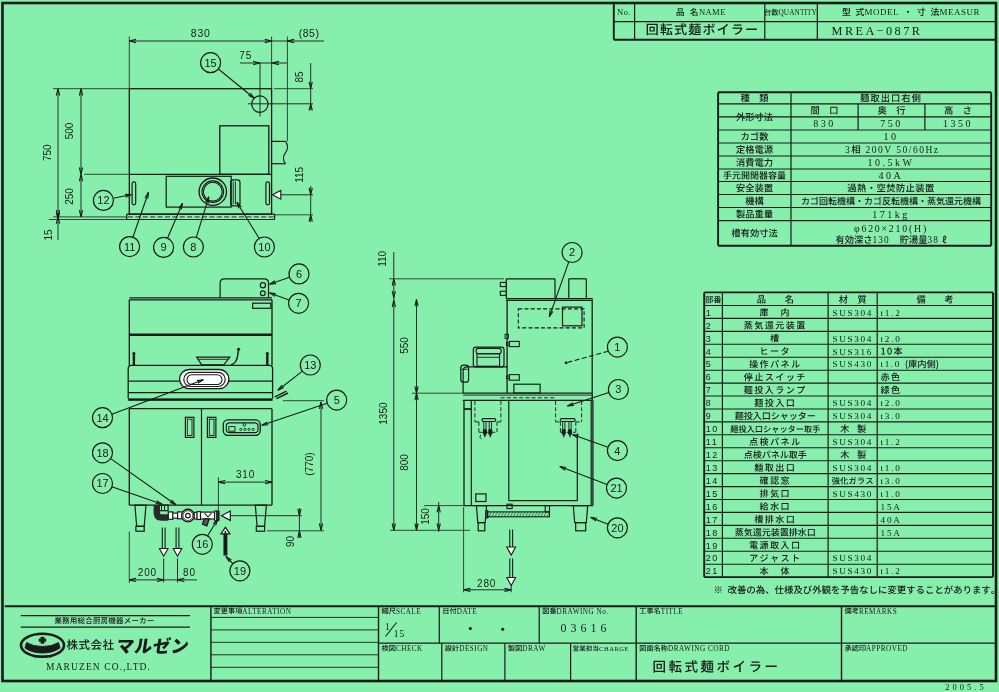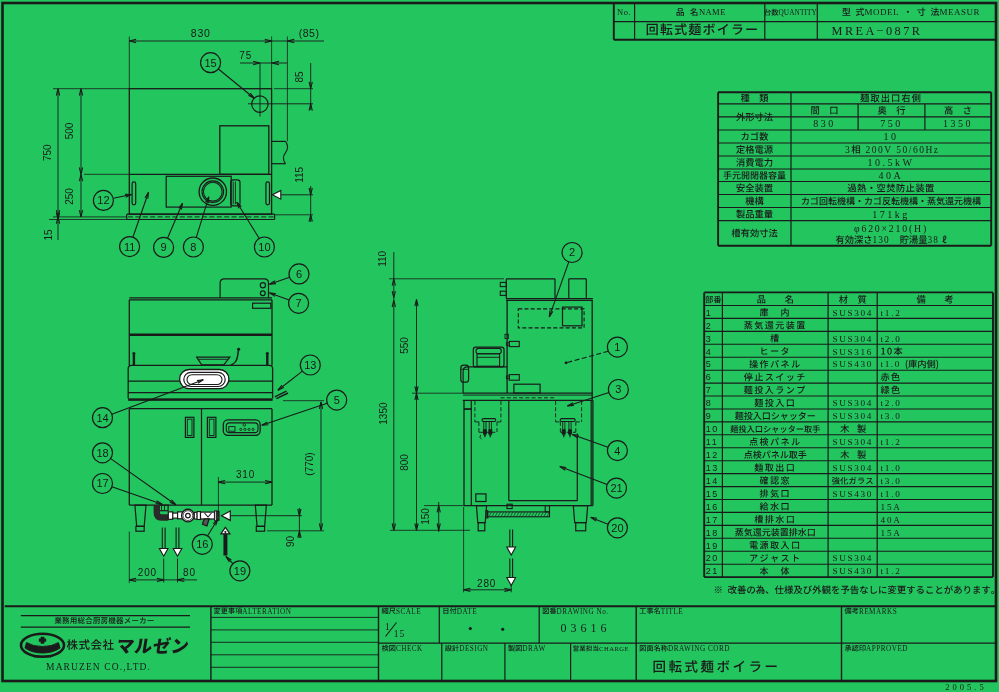--- a/index.html
+++ b/index.html
@@ -1,14 +1,14 @@
 <!DOCTYPE html>
 <html><head><meta charset="utf-8"><style>
 html,body{margin:0;padding:0;background:#ffffff;}
-#page{position:relative;width:999px;height:692px;background:#22c55e;}
+#page{position:relative;width:999px;height:692px;background:#86efac;}
 svg text{fill:#1a1a1a;}
 </style></head><body>
 <div id="page">
 <svg width="999" height="692" viewBox="0 0 999 692" fill="#1a1a1a">
 <defs>
         <path id="g0" d="M62 142V109H138V142ZM44 161H157V91H44ZM16 72H89V-15H70V54H33V-17H16ZM109 72H186V-16H167V54H127V-17H109ZM24 12H78V-6H24ZM118 12H176V-6H118Z"></path>
 <path id="g1" d="M74 8H168V-9H74ZM66 149H138V132H66ZM74 170 95 166Q87 152 76 139Q65 125 51 113Q37 101 20 90Q18 92 16 95Q14 98 11 101Q9 103 6 105Q23 114 36 125Q49 136 58 147Q68 159 74 170ZM132 149H136L139 150L152 143Q143 120 129 101Q115 82 97 67Q79 52 58 41Q38 30 17 23Q15 25 14 28Q12 32 10 35Q7 38 6 40Q26 45 45 55Q64 65 82 79Q99 93 112 110Q125 126 132 146ZM41 110 55 122Q62 117 70 110Q79 104 86 97Q93 91 97 85L82 72Q78 77 71 84Q64 91 56 98Q48 104 41 110ZM159 71H178V-17H159ZM83 71H168V53H83V-17H64V56L79 71Z"></path>
 <path id="g2" d="M44 10H155V-8H44ZM35 70H165V-16H145V52H54V-17H35ZM75 170 96 163Q90 151 82 138Q75 126 67 114Q60 103 53 94L36 101Q43 110 50 122Q57 134 64 146Q70 159 75 170ZM123 136 138 147Q148 139 158 129Q169 119 178 109Q187 99 192 91L176 78Q171 86 162 97Q154 107 143 117Q133 128 123 136ZM12 110Q27 110 45 111Q64 111 84 112Q105 113 127 114Q148 115 169 116L168 97Q147 96 126 95Q105 94 85 93Q64 92 46 92Q28 91 14 90Z"></path>
 <path id="g3" d="M7 63H107V48H7ZM9 133H106V118H9ZM44 79 61 75Q57 65 51 54Q45 43 40 33Q35 23 30 15L13 20Q18 28 23 38Q29 48 34 59Q39 70 44 79ZM73 53 91 51Q88 36 82 25Q77 14 68 6Q59 -2 46 -8Q33 -13 16 -17Q15 -13 12 -9Q10 -4 8 -1Q28 2 41 8Q55 15 62 26Q70 37 73 53ZM86 166 102 159Q98 152 93 145Q88 139 84 134L72 139Q76 145 80 152Q84 160 86 166ZM49 169H66V77H49ZM15 159 29 165Q33 159 37 152Q40 145 42 139L27 133Q26 138 22 145Q19 153 15 159ZM49 126 62 119Q57 111 49 102Q42 94 33 87Q24 80 16 75Q14 78 11 83Q8 87 6 89Q14 93 22 99Q31 104 38 112Q45 119 49 126ZM64 120Q67 118 72 115Q77 112 83 109Q89 105 94 102Q99 99 101 97L91 84Q88 87 83 90Q79 94 73 98Q68 102 63 106Q58 110 55 112ZM121 132H193V115H121ZM124 169 143 166Q140 146 135 128Q130 109 123 93Q116 77 107 65Q106 67 103 70Q100 72 97 74Q94 77 92 78Q101 89 107 103Q113 118 117 134Q122 151 124 169ZM162 122 182 120Q177 86 168 59Q158 33 142 14Q126 -5 101 -17Q100 -15 98 -12Q96 -9 94 -5Q92 -2 90 0Q113 10 128 27Q143 44 151 67Q159 91 162 122ZM131 118Q135 91 143 68Q151 44 164 27Q176 9 195 0Q193 -2 190 -5Q188 -8 185 -11Q183 -14 182 -17Q162 -5 149 14Q135 34 127 59Q119 85 114 115ZM28 22 38 35Q50 30 61 25Q73 19 83 13Q93 7 100 1L87 -12Q81 -7 71 -1Q62 6 50 11Q39 17 28 22Z"></path>
 <path id="g4" d="M19 161H110V144H19ZM12 120H114V103H12ZM9 7H190V-10H9ZM30 46H170V29H30ZM76 154H93V62H76ZM91 66H110V-5H91ZM125 157H142V90H125ZM162 167H180V79Q180 72 178 68Q177 64 171 62Q167 60 159 60Q151 59 141 59Q140 63 138 68Q137 73 135 76Q143 76 149 76Q156 76 158 76Q160 76 161 77Q162 78 162 80ZM37 154H54V119Q54 109 52 97Q49 86 42 75Q35 65 22 57Q21 59 19 61Q16 64 14 66Q11 69 10 70Q22 77 27 85Q33 94 35 103Q37 112 37 120Z"></path>

